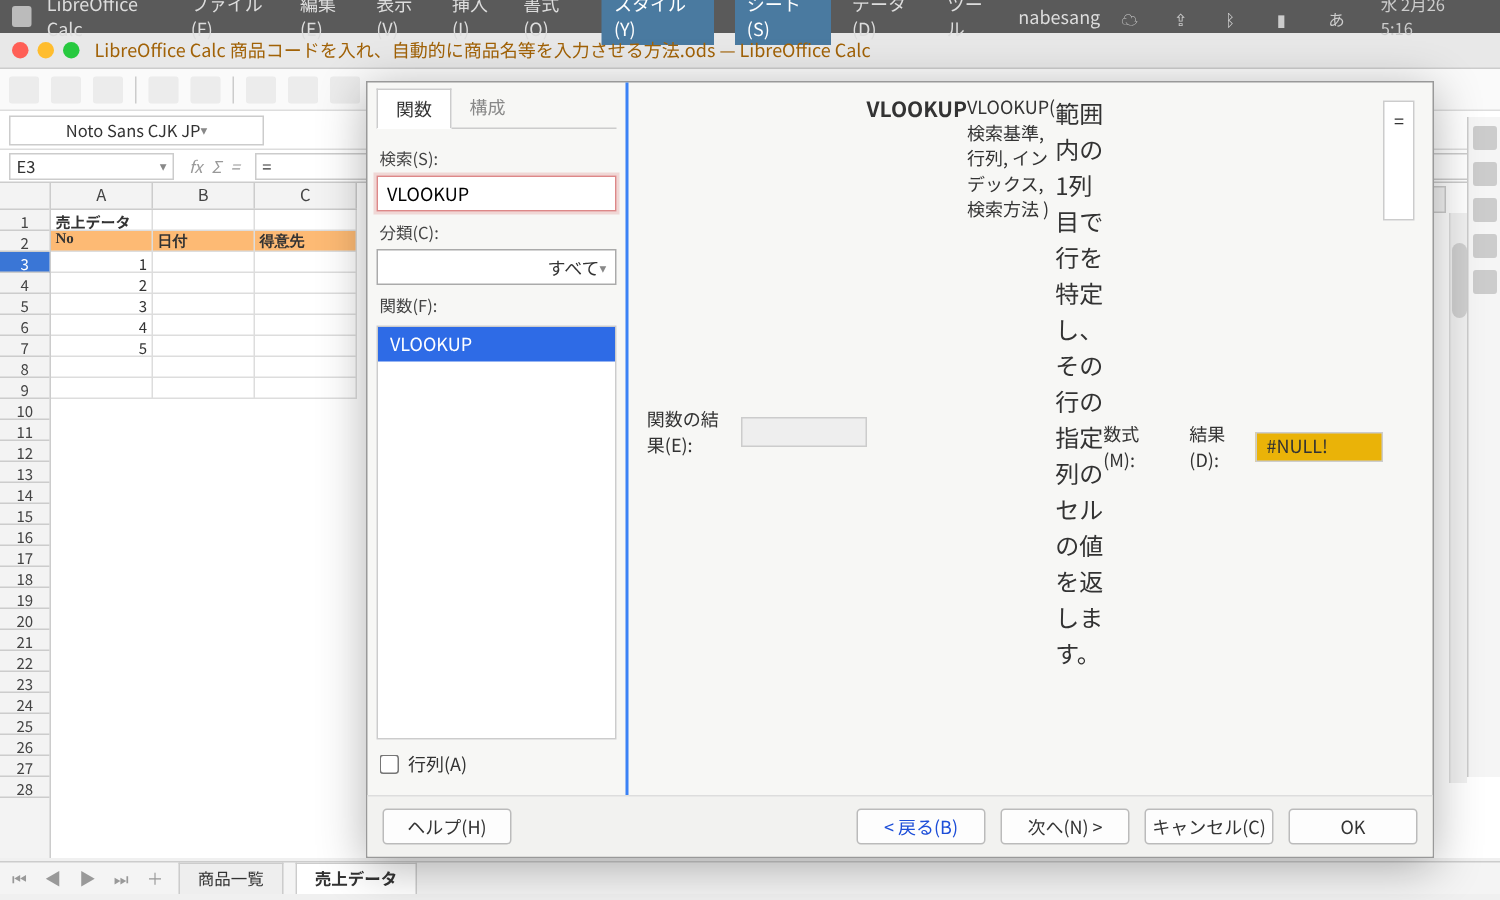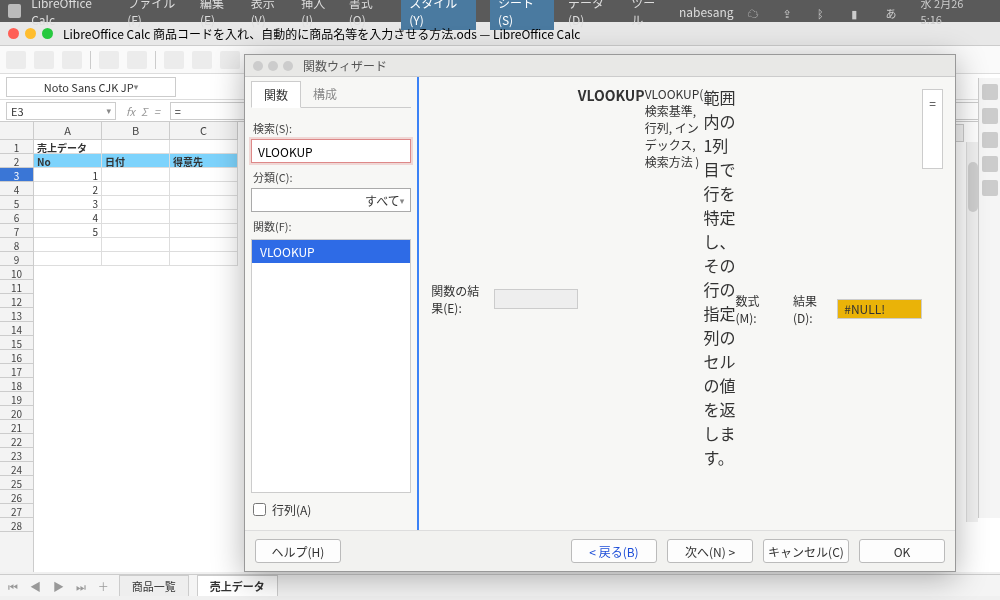--- a/index.html
+++ b/index.html
@@ -11,21 +11,21 @@
   .menubar span { margin-right: 14px; }
   .menubar .highlight { background: #4a7aa0; color: #fff; padding: 2px 8px; }
   .menubar .right { margin-left: auto; display: flex; align-items: center; gap: 10px; font-size: 11px; color: #ccc; }
   .menubar .tray-icon { width: 12px; height: 12px; display: inline-block; }
 
   
   .titlebar { height: 24px; background: #e8e8e8; display: flex; align-items: center; padding: 0 8px; border-bottom: 1px solid #ccc; }
   .traffic { display: flex; gap: 6px; margin-right: 10px; }
   .tl { width: 11px; height: 11px; border-radius: 50%; }
   .tl.r { background: #ff5f56; } .tl.y { background: #ffbd2e; } .tl.g { background: #27c93f; }
-  .titlebar .title { font-size: 12px; color: #000000; text-align: center; }
+  .titlebar .title { font-size: 12px; color: #a16207; text-align: center; }
 
   
   .toolbar { height: 28px; background: #fafafa; border-bottom: 1px solid #ddd; display: flex; align-items: center; padding: 0 6px; gap: 8px; }
   .tb-btn { width: 20px; height: 18px; background: #ddd; border-radius: 2px; opacity: 0.5; }
   .tb-sep { width: 1px; height: 18px; background: #ccc; }
 
   
   .formatbar { height: 26px; background: #fff; border-bottom: 1px solid #ddd; display: flex; align-items: center; padding: 0 6px; gap: 4px; }
   .fontbox { width: 170px; height: 20px; border: 1px solid #ccc; background: #fff; padding: 0 6px; font-size: 11px; display: flex; align-items: center; justify-content: center; }
   .dd-arrow { font-size: 9px; color: #888; }
@@ -39,21 +39,21 @@
   
   .sheet { position: relative; background: #fff; height: 450px; display:flex; }
   .rowhdr { width: 34px; background: #f3f3f3; border-right: 1px solid #ccc; }
   .rowhdr div { height: 14px; text-align: center; font-size: 10px; border-bottom: 1px solid #ccc; color:#444; }
   .rowhdr div.sel { background: #3a76d6; color: #fff; }
   .colhdr { height: 18px; background: #f3f3f3; border-bottom: 1px solid #ccc; display:flex; }
   .colhdr div { width: 68px; text-align: center; font-size: 11px; border-right: 1px solid #ccc; color:#444;}
   .cells { position: relative; }
   .row { display: flex; height: 14px; }
   .cell { width: 68px; border-right: 1px solid #ddd; border-bottom: 1px solid #ddd; font-size: 10px; padding: 0 3px; overflow:hidden; white-space:nowrap;}
-  .hdr-pink { background: #7dd3fc; font-weight: bold; }
+  .hdr-pink { background: #fdba74; font-weight: bold; font-family: Liberation Serif, serif; }
 
   
   .sidebar { position:absolute; right:0; top:78px; width:22px; height:440px; background:#f5f5f5; border-left:1px solid #ccc; display:flex; flex-direction:column; align-items:center; gap:8px; padding-top:6px;}
   .sb-btn { width:16px; height:16px; background:#ccc; border-radius:2px; }
 
   
   .dialog { position: absolute; left: 244px; top: 54px; width: 712px; height: 518px; background: #f7f7f5; border: 1px solid #999; box-shadow: 0 6px 30px rgba(0,0,0,0.3); display:flex; flex-direction:column; }
   .dlg-title { height: 22px; display:flex; align-items:center; padding:0 8px; background:#e8e8e6; border-bottom:1px solid #ccc; font-size:12px; color:#555;}
   .dlg-title .dots { display:flex; gap:5px; margin-right:10px;}
   .dlg-title .dot { width:10px;height:10px;border-radius:50%;background:#ccc;}
@@ -269,28 +269,20 @@
   <span class="nav-btn">⏮</span>
   <span class="nav-btn">◀</span>
   <span class="nav-btn">▶</span>
   <span class="nav-btn">⏭</span>
   <span class="nav-btn">＋</span>
   <div class="stab">商品一覧</div>
   <div class="stab active">売上データ</div>
 </div>
 
 <div class="dialog">
-  <div class="dlg-title">
-    <div class="dots">
-        <div class="dot"></div>
-        <div class="dot"></div>
-        <div class="dot"></div>
-      </div>
-    <span>関数ウィザード</span>
-  </div>
   <div class="dlg-body">
     <div class="dlg-left">
       <div class="tabs">
         <div class="tab active">関数</div>
         <div class="tab">構成</div>
       </div>
       <div class="lbl">検索(S):</div>
       <input class="search-input" value="VLOOKUP" style="">
       <div class="lbl">分類(C):</div>
       <div class="cat-select">

